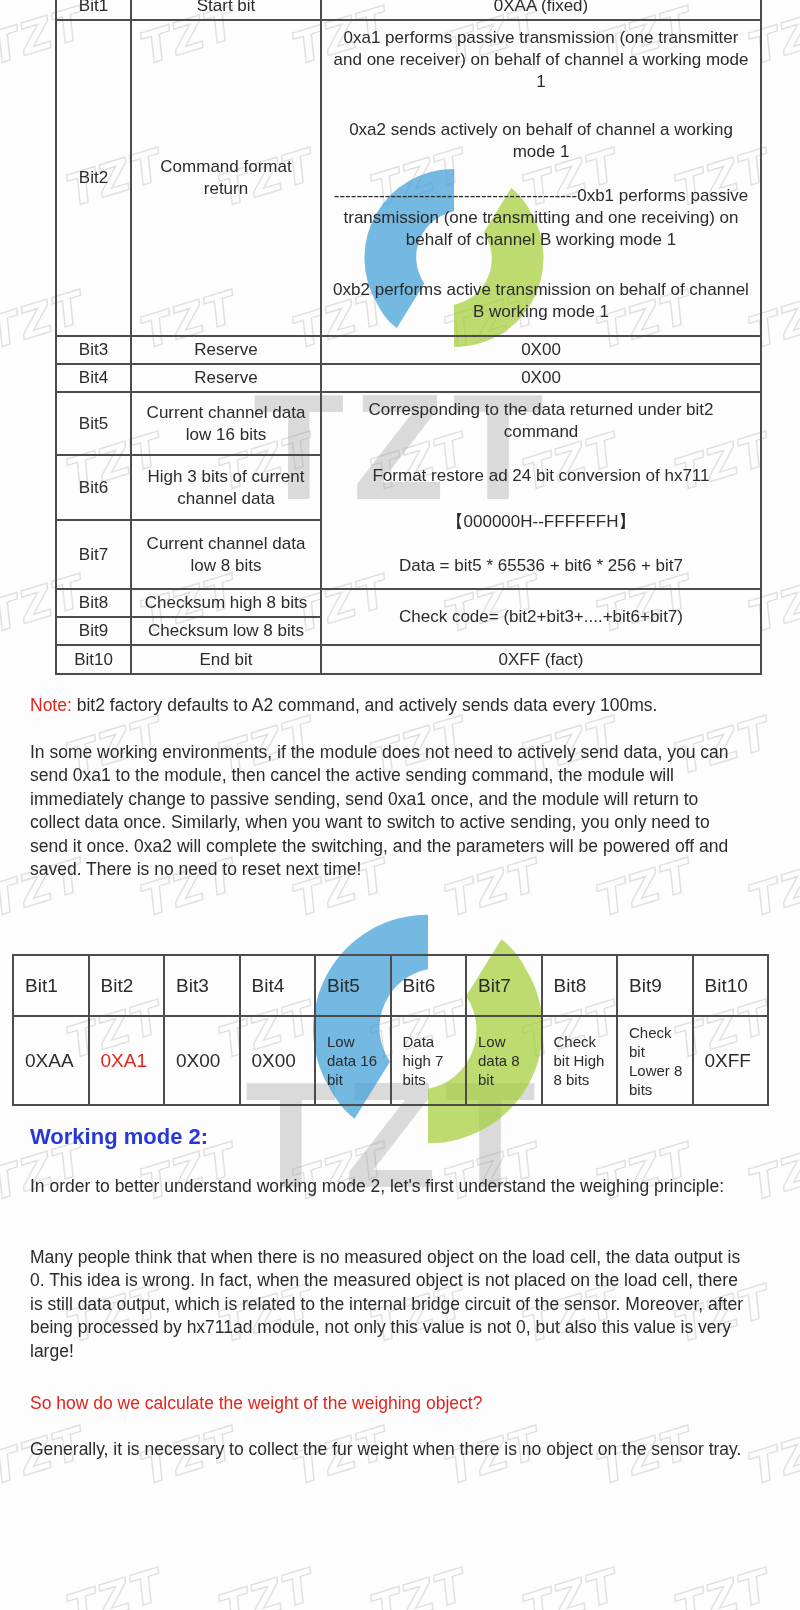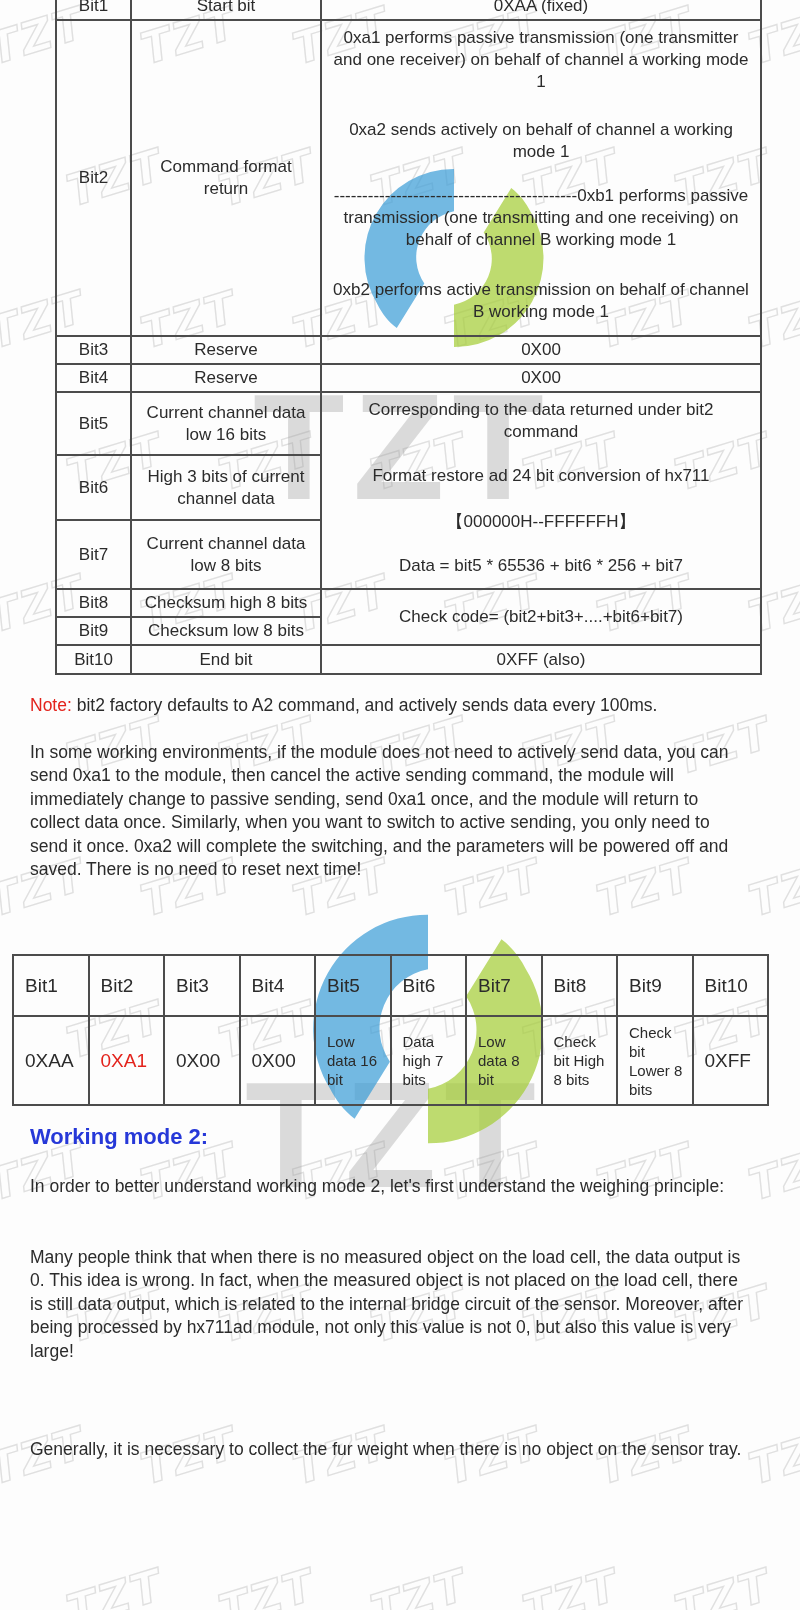--- a/index.html
+++ b/index.html
@@ -206,21 +206,21 @@
         <td>Checksum high 8 bits</td>
         <td rowspan="2">Check code=  (bit2+bit3+....+bit6+bit7)</td>
       </tr>
       <tr class="rh9">
         <td>Bit9</td>
         <td>Checksum low 8 bits</td>
       </tr>
       <tr class="rh10">
         <td>Bit10</td>
         <td>End bit</td>
-        <td>0XFF (also)</td>
+        <td>0XFF (fact)</td>
       </tr>
     </tbody>
       </table>
 
     <p class="para note"><span class="red">Note:</span><span> bit2 factory defaults to A2 command, and actively sends data every 100ms.</span></p>
 
     <p class="para p-switch">In some working environments, if the module does not need to actively send data, you can send 0xa1 to the module, then cancel the active sending command, the module will immediately change to passive sending, send 0xa1 once, and the module will return to collect data once. Similarly, when you want to switch to active sending, you only need to send it once. 0xa2 will complete the switching, and the parameters will be powered off and saved. There is no need to reset next time!</p>
 
 
     <table class="t2">
@@ -248,16 +248,17 @@
         <td class="val multi">Check bit High 8 bits</td>
         <td class="val multi">Check bit Lower 8 bits</td>
         <td class="val">0XFF</td>
       </tr>
     </tbody>
       </table>
 
     <h2 class="wm2-title">Working mode 2:</h2>
     <p class="para p-intro">In order to better understand working mode 2, let's first understand the weighing principle:</p>
     <p class="para p-body1">Many people think that when there is no measured object on the load cell, the data output is 0. This idea is wrong. In fact, when the measured object is not placed on the load cell, there is still data output, which is related to the internal bridge circuit of the sensor. Moreover, after being processed by hx711ad module, not only this value is not 0, but also this value is very large!</p>
+    <p class="para p-redq">So how do we calculate the weight of the weighing object?</p>
     <p class="para p-body2">Generally, it is necessary to collect the fur weight when there is no object on the sensor tray.</p>
 
   </div>
 </div>
 
 </body></html>

